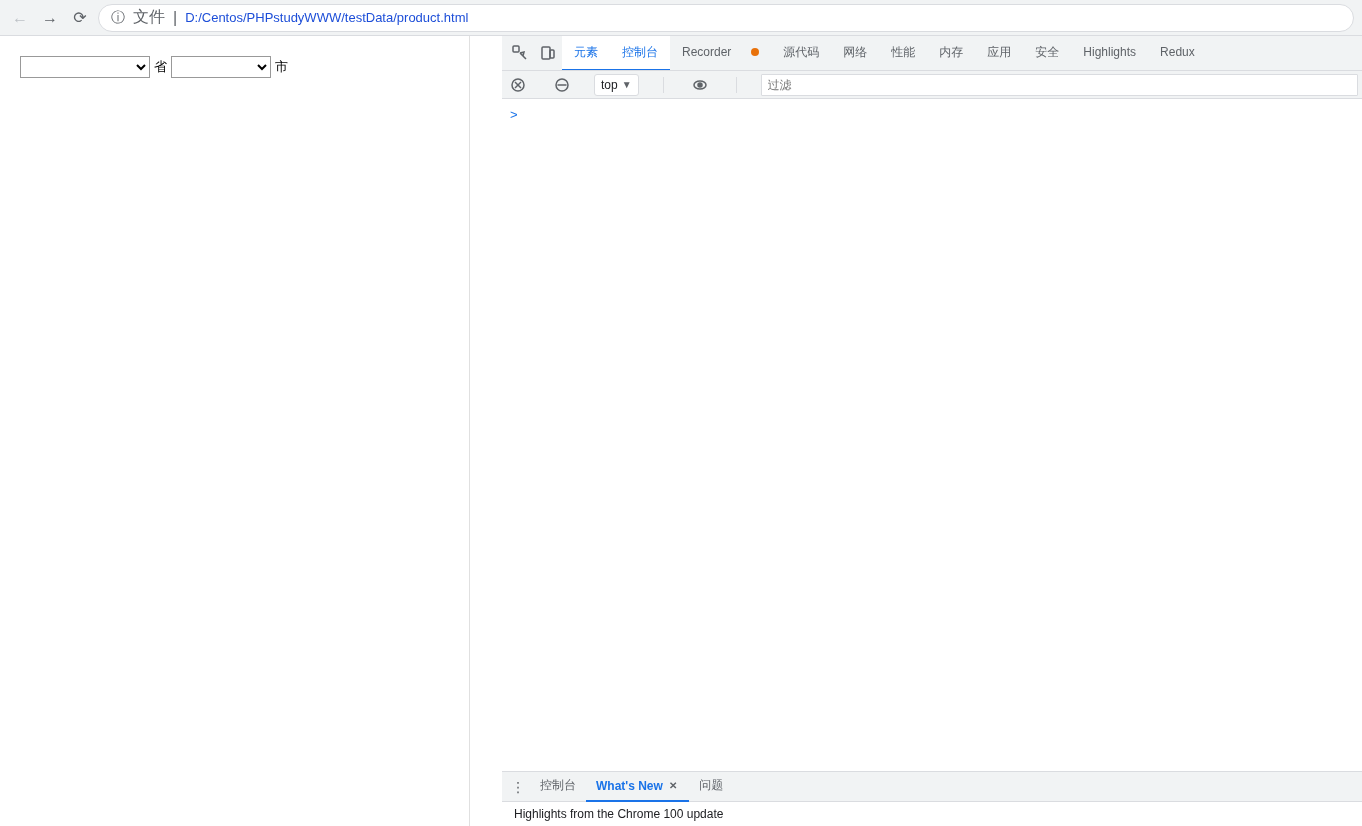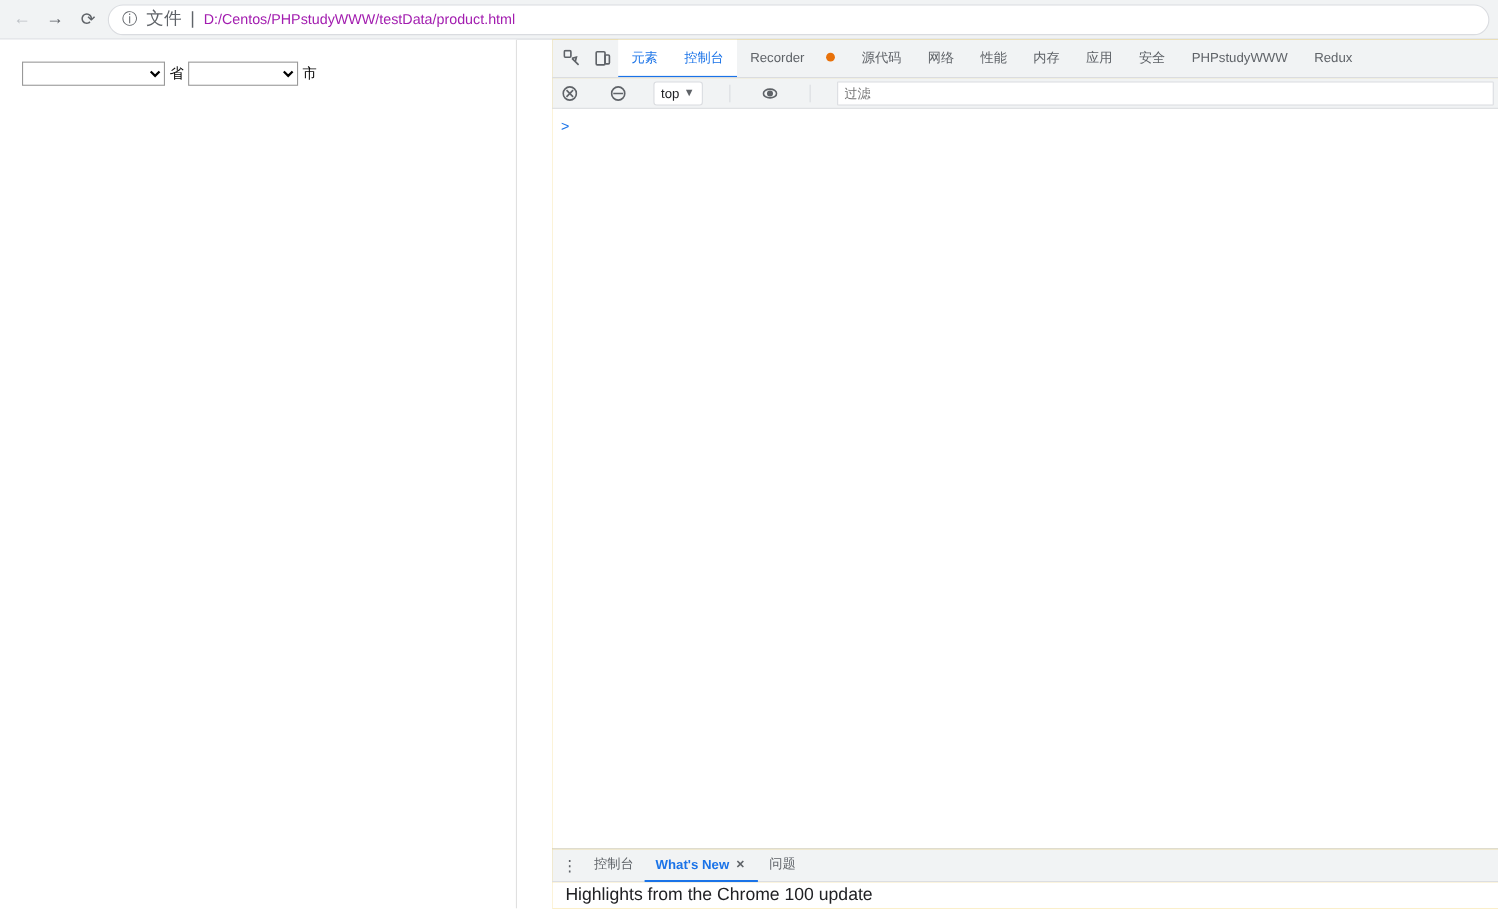--- a/index.html
+++ b/index.html
@@ -33,21 +33,21 @@
       border: 1px solid #dadce0;
       border-radius: 20px;
       height: 28px;
       padding: 0 12px;
       gap: 8px;
       font-size: 13px;
       color: #202124;
     }
     .address-bar .info-icon { color: #5f6368; font-size: 14px; }
     .address-bar .file-label { color: #5f6368; font-size: 16px; }
-    .address-bar .url-text { color: #a21caf; }
+    .address-bar .url-text { color: #1d4ed8; }
 
     
     .main-area {
       display: flex;
       height: calc(826px - 36px);
     }
 
     
     .page-content {
       width: 470px;
@@ -228,21 +228,21 @@
       cursor: pointer;
       padding: 2px;
       border-radius: 2px;
     }
     .drawer-content {
       height: 25px;
       background: #fff;
       display: flex;
       align-items: center;
       padding: 0 12px;
-      font-size: 16px;
+      font-size: 12px;
       color: #202124;
     }
   </style>
 </head>
 <body>
 
 <div class="browser-toolbar">
   <button class="nav-btn disabled">←</button>
   <button class="nav-btn">→</button>
   <button class="nav-btn">⟳</button>
@@ -304,21 +304,21 @@
       <div class="dt-tab">
         <span>内存</span>
       </div>
       <div class="dt-tab">
         <span>应用</span>
       </div>
       <div class="dt-tab">
         <span>安全</span>
       </div>
       <div class="dt-tab">
-        <span>PHPstudyWWW</span>
+        <span>Highlights</span>
       </div>
       <div class="dt-tab">
         <span>Redux</span>
       </div>
     </div>
 
     <div class="devtools-toolbar">
       <button class="toolbar-btn" title="Clear console">
         <svg width="14" height="14" viewBox="0 0 14 14" fill="none" stroke="currentColor" stroke-width="1.5">
             <circle cx="7" cy="7" r="6"></circle>

